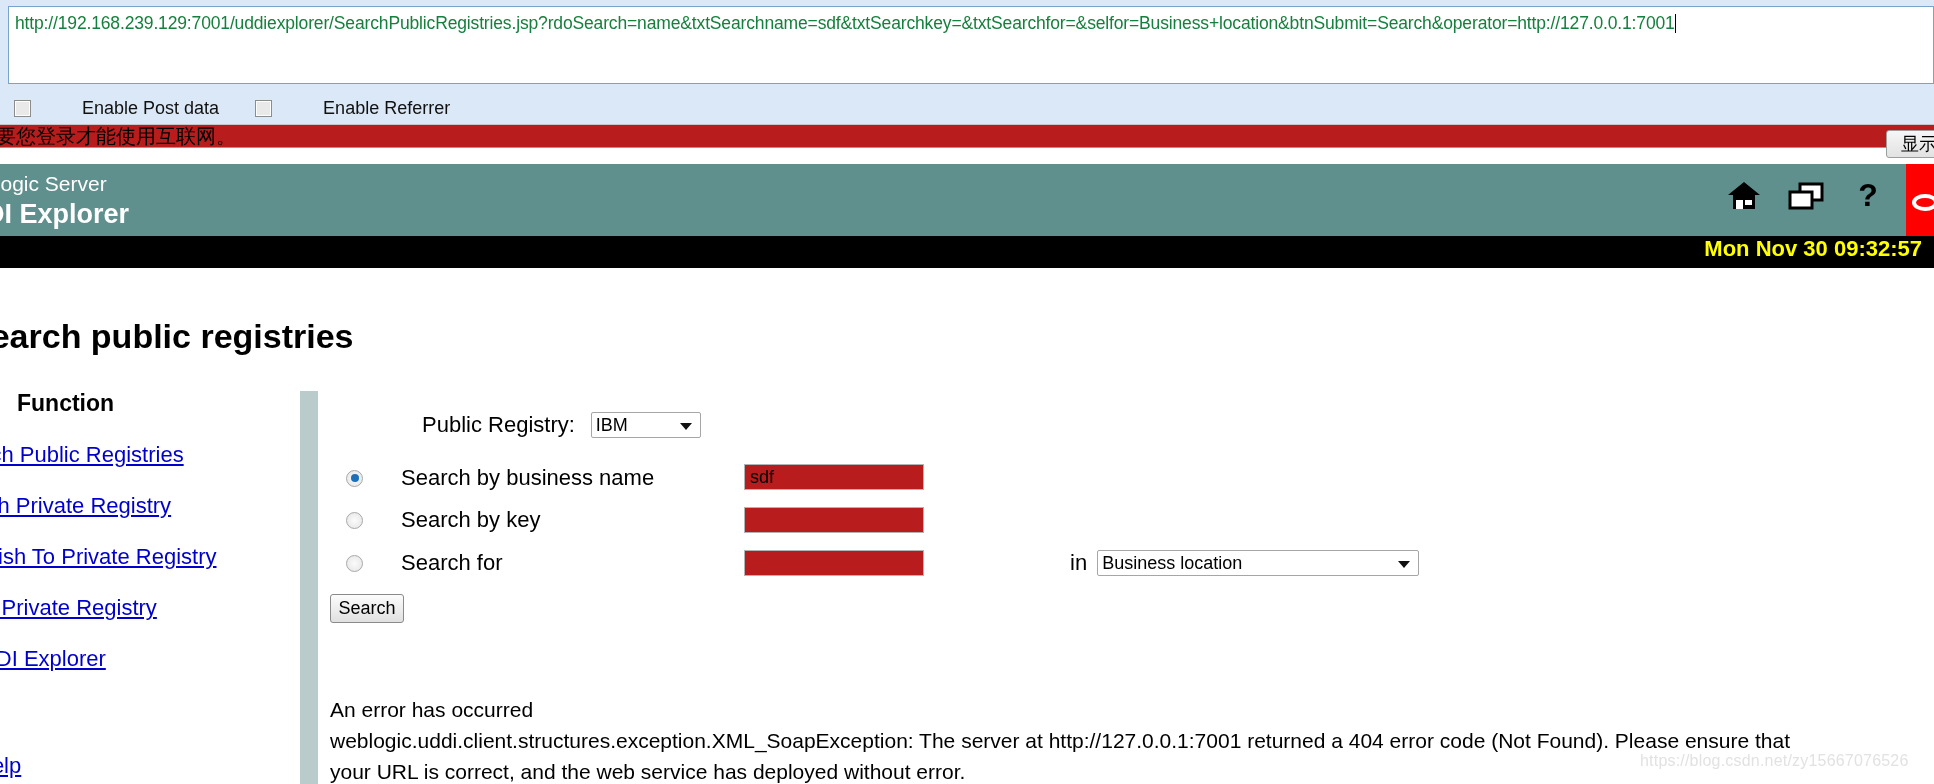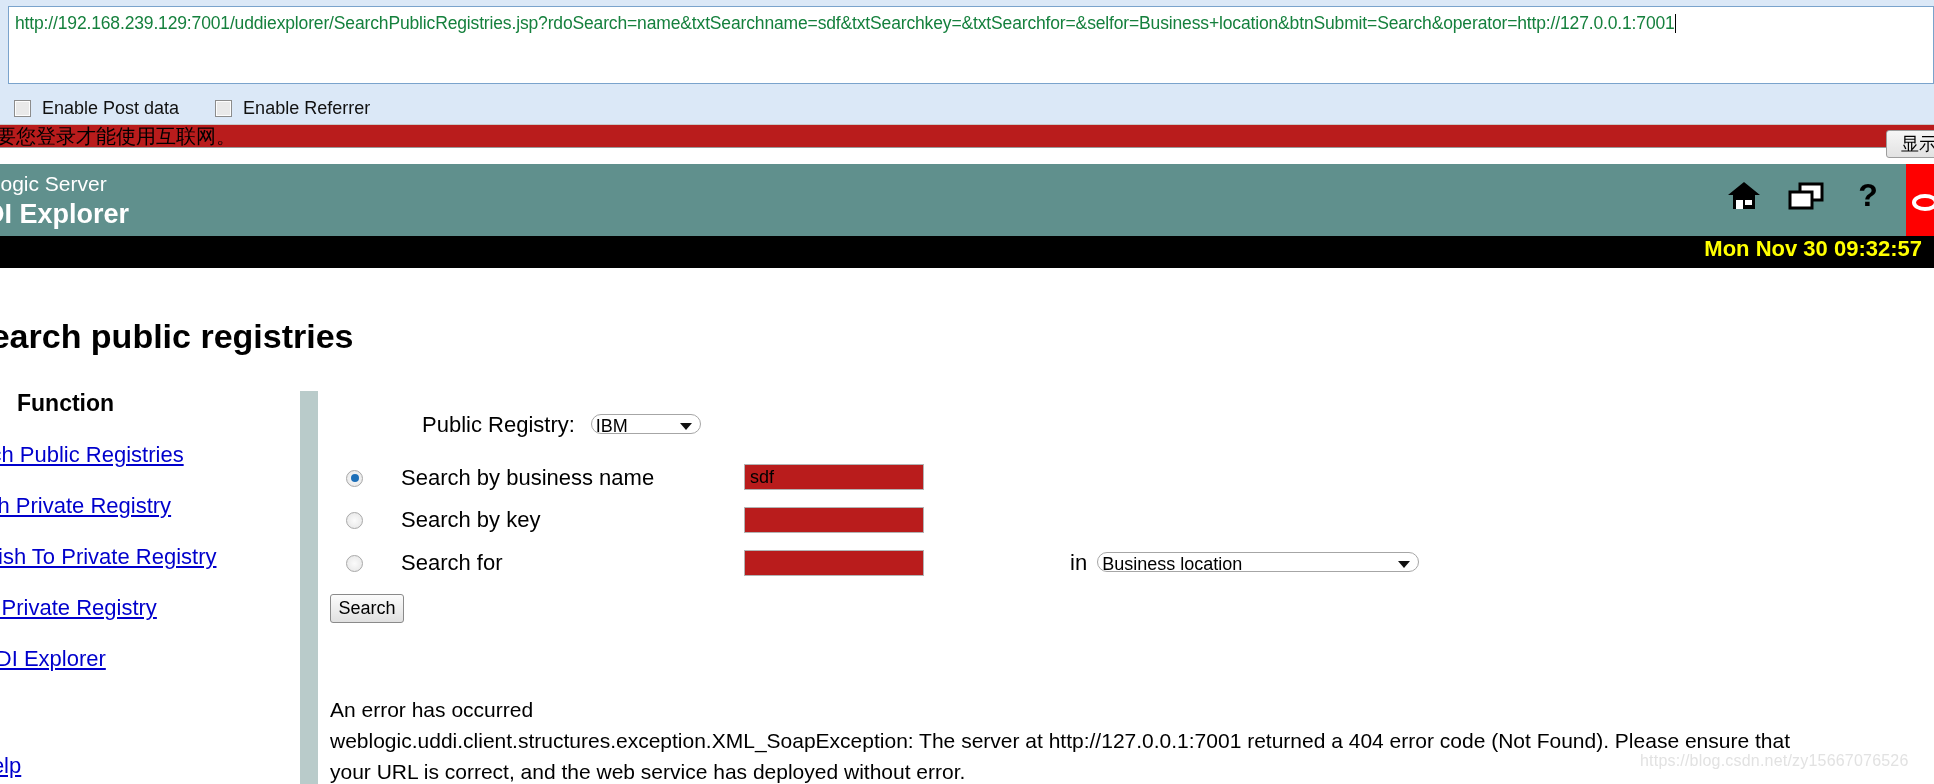--- a/index.html
+++ b/index.html
@@ -57,20 +57,21 @@
     position: absolute;
     left: 0;
     top: 92px;
     height: 32px;
     display: flex;
     align-items: center;
   }
   .cb-group {
     display: flex;
     align-items: center;
+    gap: 40px;
   }
   .cb-box {
     width: 17px;
     height: 17px;
     background: #e9e9e9;
     border: 1px solid #8c8c8c;
     box-sizing: border-box;
     box-shadow: inset 0 0 0 1px #fdfdfd;
   }
   .cb-label {
@@ -265,24 +266,24 @@
   }
   #row-registry { top: 21px; left: 92px; }
   .fld-label {
     font-size: 22px;
     color: #000;
   }
   select.combo {
     font-family: "Liberation Sans", sans-serif;
     font-size: 18px;
     color: #000;
-    height: 20px;
+    height: 26px;
     background: #ffffff;
     border: 1px solid #a6a6a6;
-    border-radius: 10px;
+    border-radius: 2px;
     padding: 1px 4px;
     box-sizing: border-box;
     -webkit-appearance: none;
     appearance: none;
   }
   .combo-wrap {
     position: relative;
     display: inline-block;
   }
   .combo-arrow {

